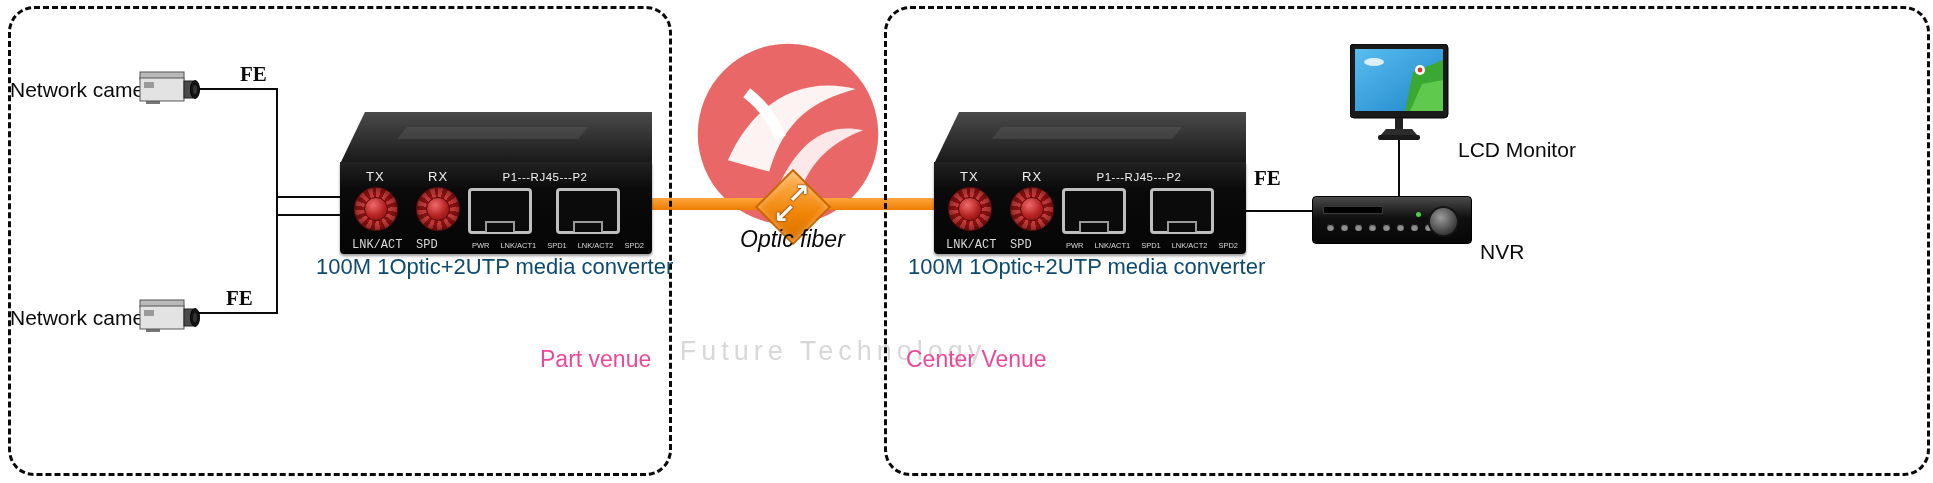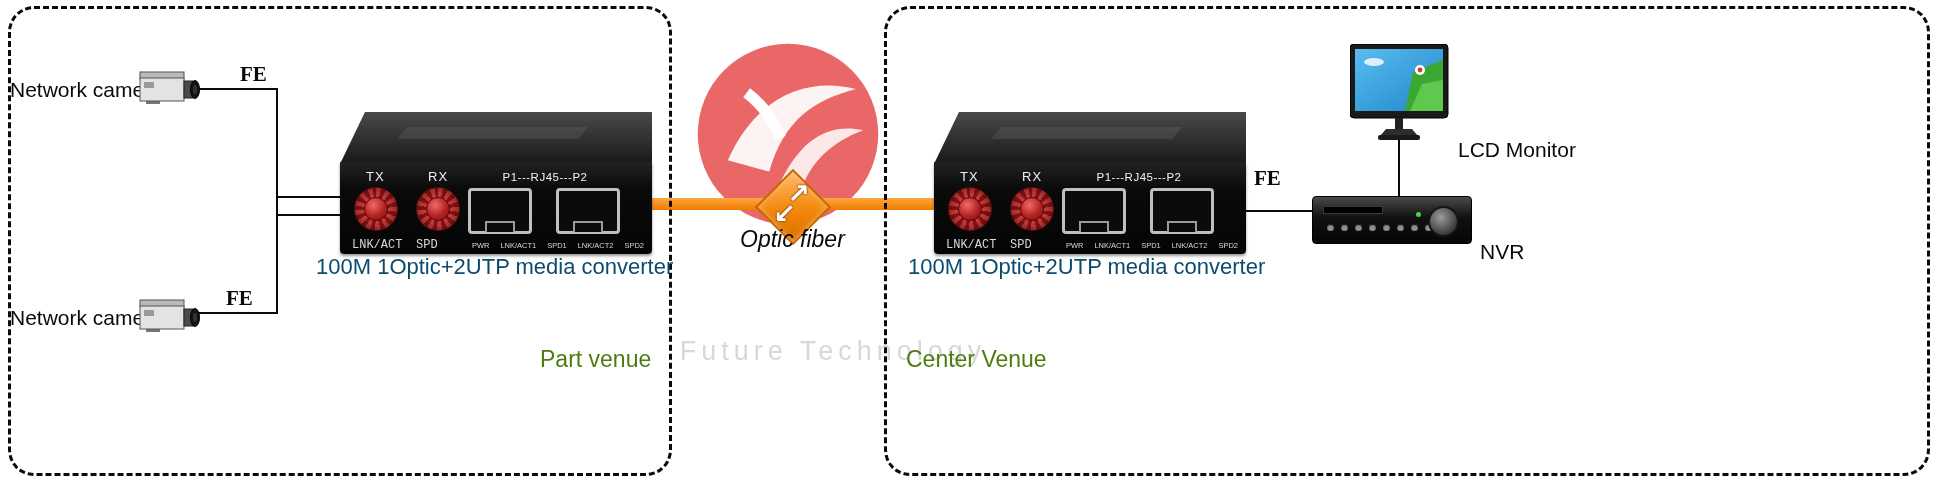--- a/index.html
+++ b/index.html
@@ -3,21 +3,21 @@
 <meta charset="utf-8">
 <style>
   html,body{margin:0;padding:0;background:#ffffff;}
   .canvas{position:relative;width:1933px;height:483px;background:#ffffff;overflow:hidden;
           font-family:"Liberation Sans","DejaVu Sans",sans-serif;color:#0a0a0a;}
 
   
   .venue-box{position:absolute;border:3px dashed #0a0a0a;border-radius:26px;background:transparent;z-index:3;}
   .venue-box.left{left:8px;top:6px;width:658px;height:464px;}
   .venue-box.right{left:884px;top:6px;width:1040px;height:464px;}
-  .venue-label{position:absolute;color:#4d7c0f;font-size:23px;z-index:6;text-align:center;}
+  .venue-label{position:absolute;color:#ec4899;font-size:23px;z-index:6;text-align:center;}
   .venue-label.left{left:540px;top:346px;}
   .venue-label.right{left:906px;top:346px;}
 
   
   .plain-label{position:absolute;font-size:21px;color:#0a0a0a;z-index:4;}
   .fe-label{position:absolute;font-family:"Liberation Serif","DejaVu Serif",serif;font-size:21px;color:#0a0a0a;z-index:4;font-weight:bold;}
   .hline,.vline{position:absolute;background:#0a0a0a;z-index:2;}
 
   
   .wm-logo{position:absolute;left:694px;top:40px;width:188px;height:188px;z-index:1;}

